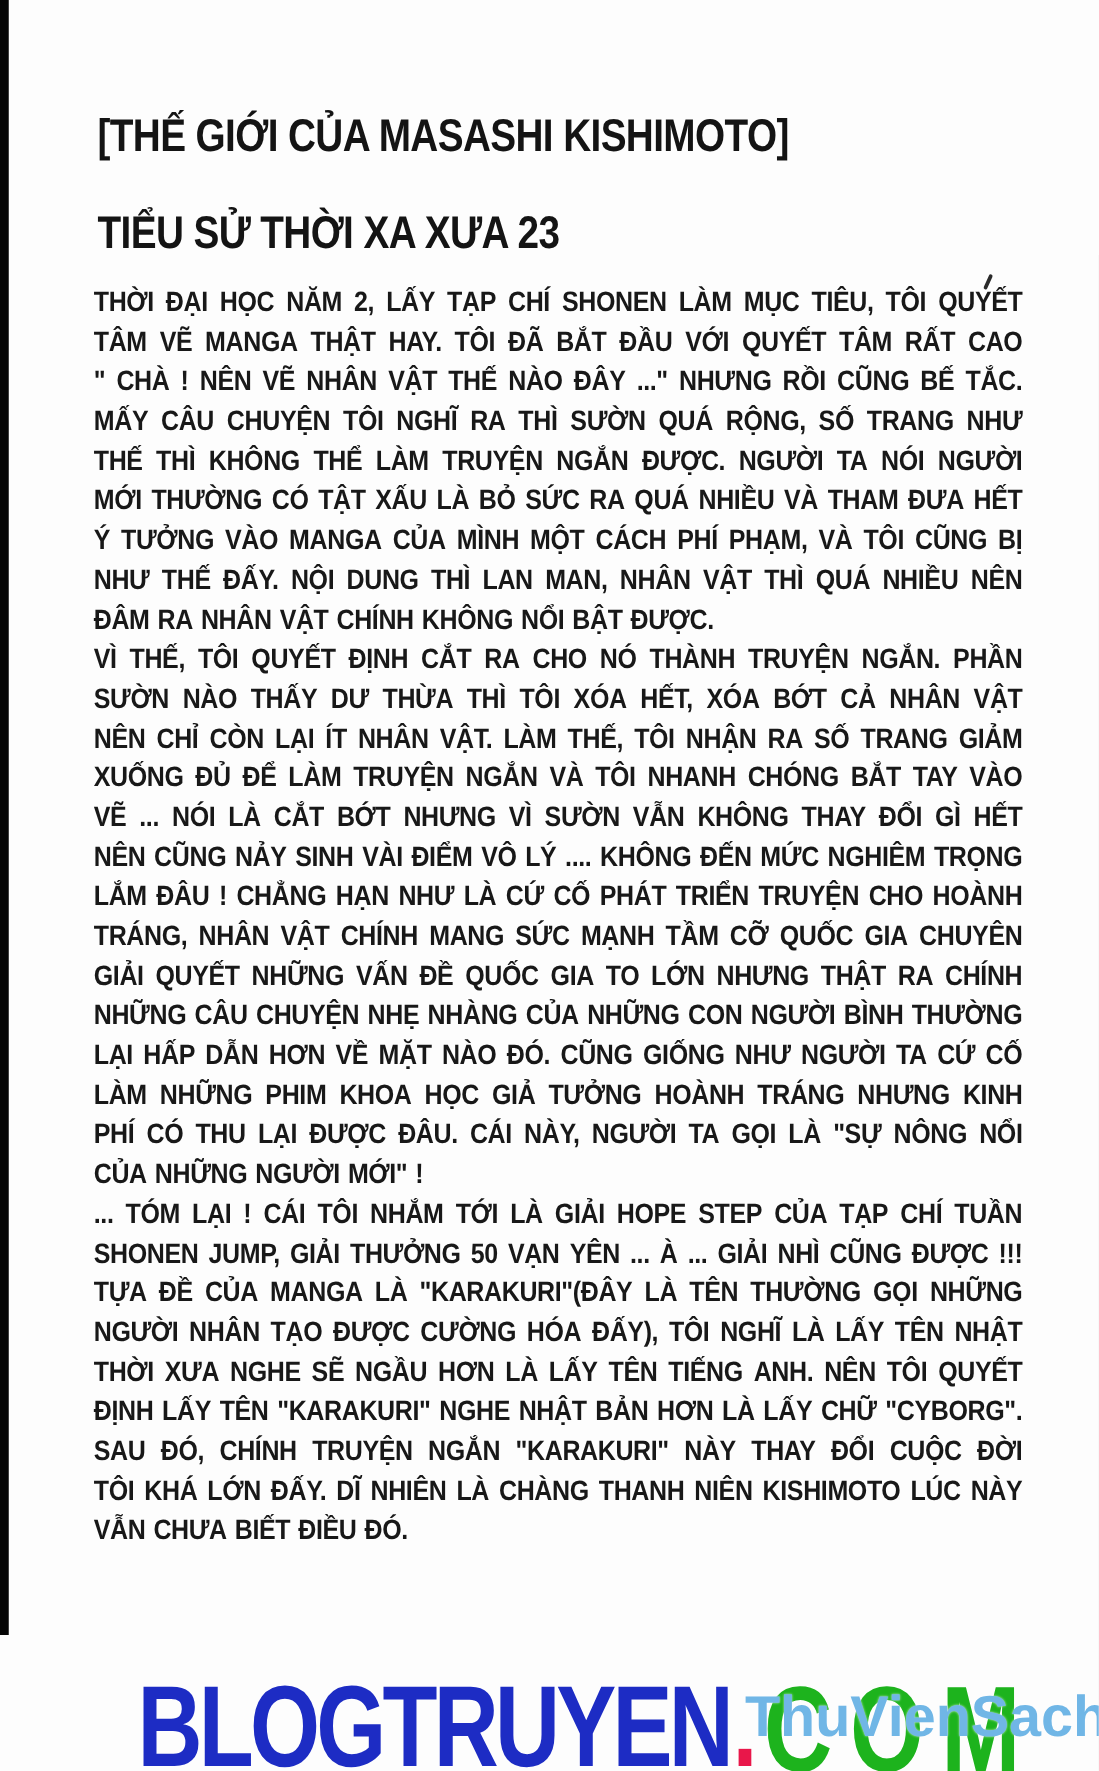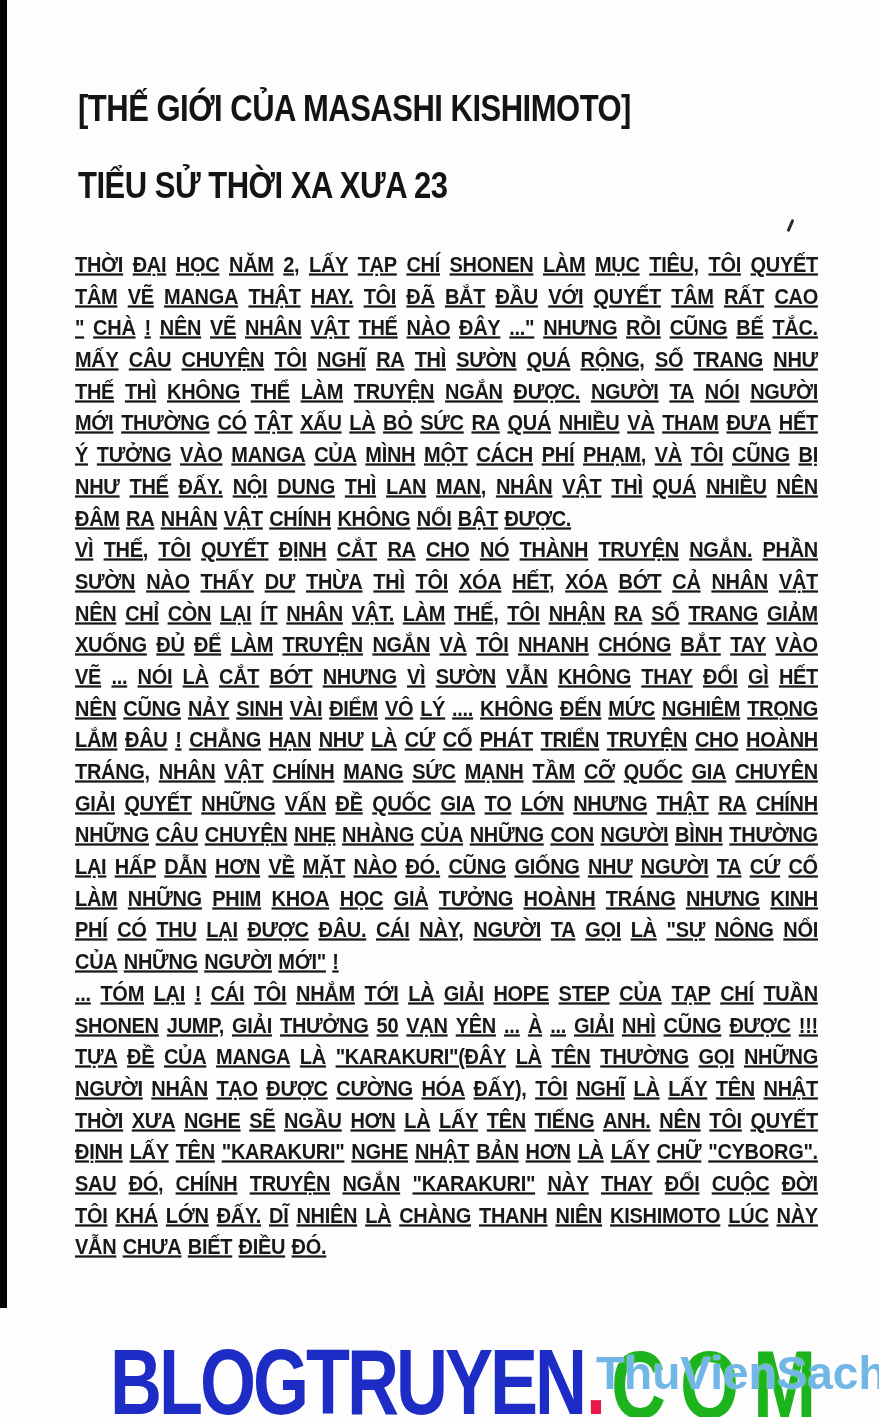--- a/index.html
+++ b/index.html
@@ -26,21 +26,21 @@
     position:absolute;left:78px;top:165px;
     font-size:31px;font-weight:bold;letter-spacing:-0.5px;
     white-space:nowrap;color:#141414;
     transform:scaleY(1.18);transform-origin:left top;
   }
   .stray-mark{
     position:absolute;left:789px;top:219px;width:3px;height:13px;
     background:#2a2a2a;border-radius:2px;transform:rotate(24deg);
   }
   .body-text{
-    position:absolute;left:75px;top:254px;width:743px;text-decoration:underline;
+    position:absolute;left:75px;top:232px;width:743px;
   }
   .line{
     display:flex;justify-content:space-between;align-items:baseline;
     height:31.7px;white-space:nowrap;
     font-size:20px;font-weight:bold;letter-spacing:-0.3px;
     color:#181818;
     transform:scaleY(1.12);transform-origin:left center;
   }
   .line.para-end{justify-content:flex-start;gap:0.32em;}
   .footer-logo{

